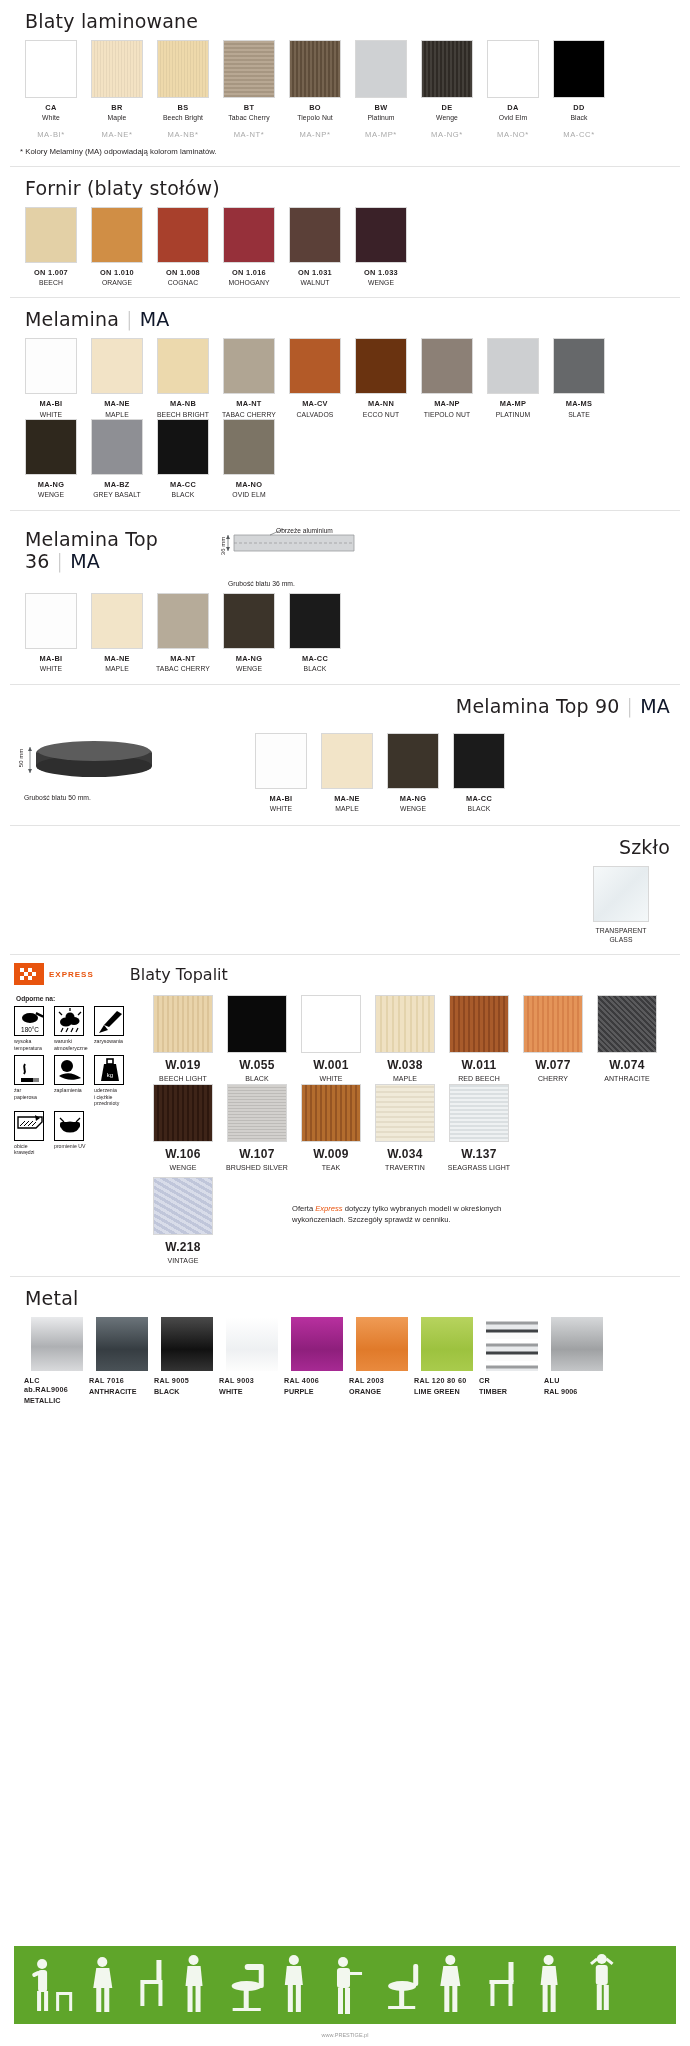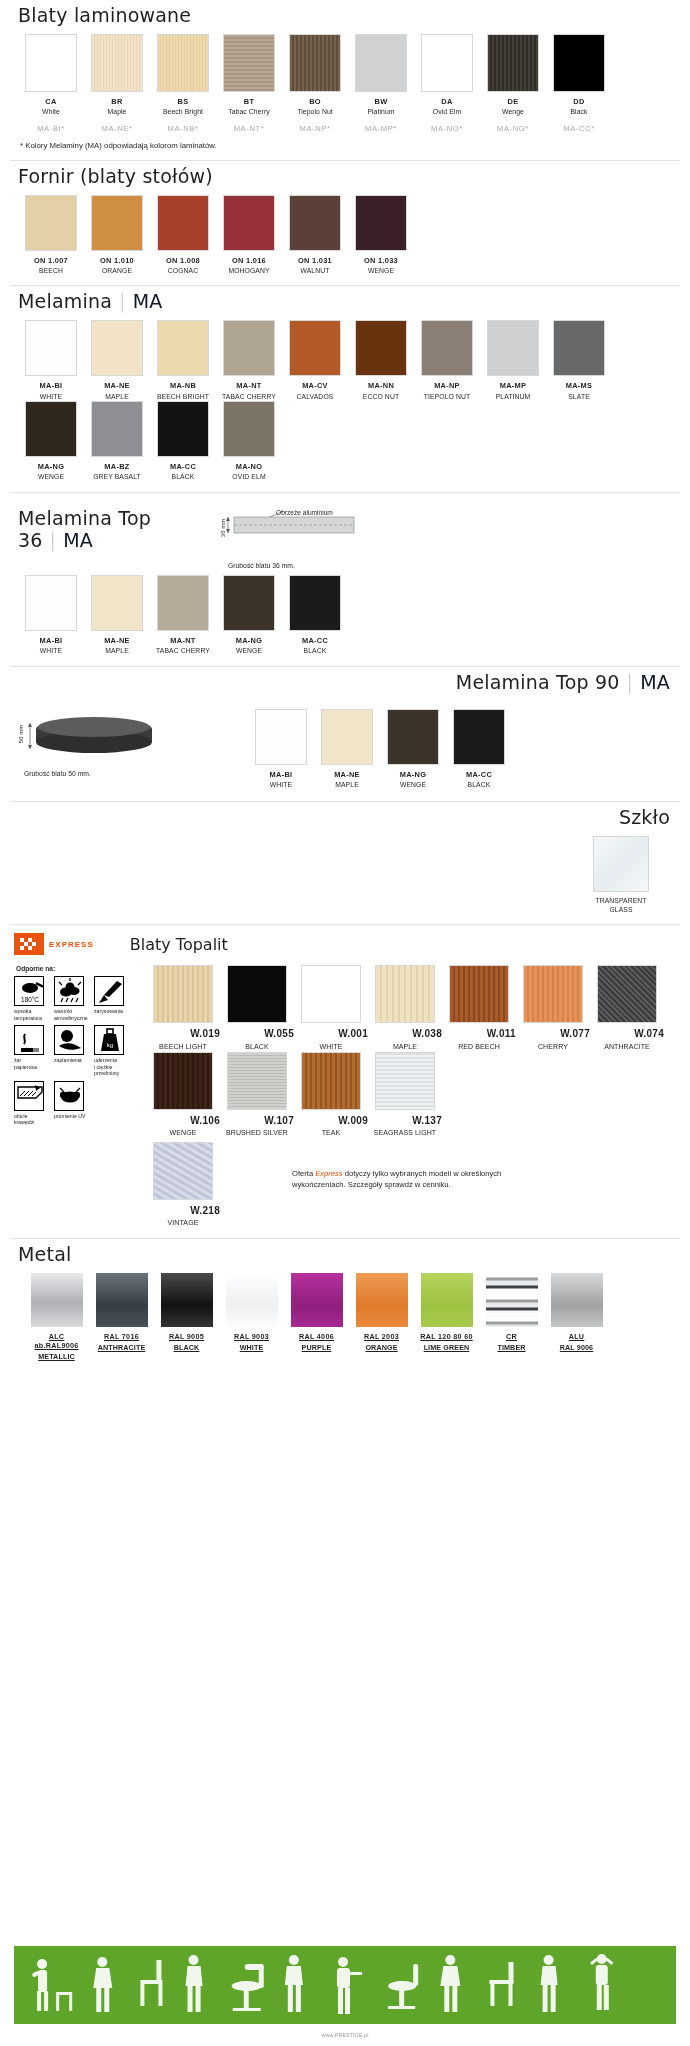--- a/index.html
+++ b/index.html
@@ -10,22 +10,23 @@
     font-family: "Liberation Sans", sans-serif;
     color: #231f20;
     position: relative;
     overflow: hidden;
   }
   .page { width:690px; height:2046px; position:relative; }
 
   .section { padding: 0 14px; }
   .sec-title {
     font-size: 19px; font-weight: 400; color: #231f20;
-    letter-spacing: .2px; padding: 4px 0 8px 4px;
+    letter-spacing: .2px; padding: 10px 0 8px 4px;
     font-family: "DejaVu Sans", sans-serif;
+    margin-left: 7px;
   }
   .sec-title .sep { color:#bbbbbb; font-weight:300; margin:0 7px; }
   .sec-title .code { color:#0f172a; }
   .sec-title.right { text-align:right; padding-right:6px; }
   .rule { border-top:1px solid #e3e3e3; margin: 6px 10px 0 10px; }
 
   .grid { display:flex; flex-wrap:wrap; padding-left:4px; }
   .cell { width:66px; margin-right:0px; text-align:center; }
   .sw {
     width:52px; height:56px; margin:0 auto;
@@ -66,27 +67,27 @@
   .topalit-title { font-size:16px; margin-left:36px; font-family:"DejaVu Sans",sans-serif;}
 
   .res-title { font-size:6.6px; font-weight:700; margin:0 0 4px 2px; }
   .res-grid { display:flex; flex-wrap:wrap; width:120px; }
   .res-item { width:40px; margin-bottom:4px; }
   .res-ico { width:30px; height:30px; border:1.4px solid #000; background:#fff; position:relative; overflow:hidden;}
   .res-cap { font-size:5.2px; line-height:1.25; margin-top:2px; width:38px; }
 
   .topalit-cell { width:74px; text-align:center; }
   .topalit-cell .sw { width:60px; height:58px; }
-  .topalit-cell .lbl-code { font-size:10px;text-align:right; }
+  .topalit-cell .lbl-code { font-size:12px; }
   .topalit-cell .lbl-name { font-size:7px; }
 
   .express-note { font-size:7.6px; line-height:1.5; width:250px; color:#231f20;}
   .express-note em { color:#e8540e; font-style:italic; }
 
-  .metal-cell { width:65px; text-align:center;text-decoration:underline; }
+  .metal-cell { width:65px; text-align:left; }
   .metal-cell .sw { width:52px; height:54px; border:none; }
   .metal-cell .lbl-code { font-size:7.2px; }
   .metal-cell .lbl-name { font-size:7.2px; font-weight:700; }
 
   
   .footer-band { position:absolute; left:14px; right:14px; bottom:22px; height:78px; background:#5fa52a; }
   .footer-url { position:absolute; bottom:8px; width:100%; text-align:center; font-size:5.5px; color:#9a9a9a; }
   .ppl { position:absolute; bottom:2px; left:0; width:100%; height:74px; }
 </style>
 </head>
@@ -127,30 +128,30 @@
           <div class="lbl-name">Tiepolo Nut</div>
           <div class="lbl-alt">MA-NP*</div>
         </div>
         <div class="cell">
           <div class="sw" style="background: rgb(207, 209, 211);"></div>
           <div class="lbl-code">BW</div>
           <div class="lbl-name">Platinum</div>
           <div class="lbl-alt">MA-MP*</div>
         </div>
         <div class="cell">
+          <div class="sw" style="background: repeating-linear-gradient(90deg, rgba(255, 255, 255, 0.07) 0px, rgba(255, 255, 255, 0.07) 2px, rgba(0, 0, 0, 0.12) 2px, rgba(0, 0, 0, 0.12) 4px), rgb(53, 48, 42);"></div>
+          <div class="lbl-code">DE</div>
+          <div class="lbl-name">Wenge</div>
+          <div class="lbl-alt">MA-NG*</div>
+        </div>
+        <div class="cell">
           <div class="sw"></div>
           <div class="lbl-code">DA</div>
           <div class="lbl-name">Ovid Elm</div>
           <div class="lbl-alt">MA-NO*</div>
-        </div>
-        <div class="cell">
-          <div class="sw" style="background: repeating-linear-gradient(90deg, rgba(255, 255, 255, 0.07) 0px, rgba(255, 255, 255, 0.07) 2px, rgba(0, 0, 0, 0.12) 2px, rgba(0, 0, 0, 0.12) 4px), rgb(53, 48, 42);"></div>
-          <div class="lbl-code">DE</div>
-          <div class="lbl-name">Wenge</div>
-          <div class="lbl-alt">MA-NG*</div>
         </div>
         <div class="cell">
           <div class="sw" style="background: rgb(0, 0, 0);"></div>
           <div class="lbl-code">DD</div>
           <div class="lbl-name">Black</div>
           <div class="lbl-alt">MA-CC*</div>
         </div>
       </div>
     <div class="footnote">* Kolory Melaminy (MA) odpowiadają kolorom laminatów.</div>
   </div>
@@ -519,20 +520,25 @@
               <div class="sw" style="background: repeating-linear-gradient(0deg, rgb(210, 208, 205) 0px, rgb(210, 208, 205) 2px, rgb(189, 187, 184) 2px, rgb(189, 187, 184) 3px);"></div>
               <div class="lbl-code">W.107</div>
               <div class="lbl-name">BRUSHED SILVER</div>
             </div>
             <div class="topalit-cell">
               <div class="sw" style="background: repeating-linear-gradient(90deg, rgb(179, 108, 46) 0px, rgb(179, 108, 46) 3px, rgb(149, 84, 35) 3px, rgb(149, 84, 35) 5px);"></div>
               <div class="lbl-code">W.009</div>
               <div class="lbl-name">TEAK</div>
             </div>
             <div class="topalit-cell">
+              <div class="sw" style="background: repeating-linear-gradient(0deg, rgb(240, 234, 217) 0px, rgb(240, 234, 217) 3px, rgb(228, 220, 200) 3px, rgb(228, 220, 200) 5px);"></div>
+              <div class="lbl-code">W.034</div>
+              <div class="lbl-name">TRAVERTIN</div>
+            </div>
+            <div class="topalit-cell">
               <div class="sw" style="background: repeating-linear-gradient(0deg, rgb(238, 241, 242) 0px, rgb(238, 241, 242) 2px, rgb(218, 223, 225) 2px, rgb(218, 223, 225) 4px);"></div>
               <div class="lbl-code">W.137</div>
               <div class="lbl-name">SEAGRASS LIGHT</div>
             </div>
           </div>
         <div style="display:flex;align-items:flex-start;margin-top:4px">
           <div class="grid" id="grid-topalit2" style="flex:0 0 150px">
               <div class="topalit-cell">
                 <div class="sw" style="background: repeating-linear-gradient(30deg, rgb(216, 220, 233) 0px, rgb(216, 220, 233) 3px, rgb(192, 198, 218) 3px, rgb(192, 198, 218) 6px);"></div>
                 <div class="lbl-code">W.218</div>

